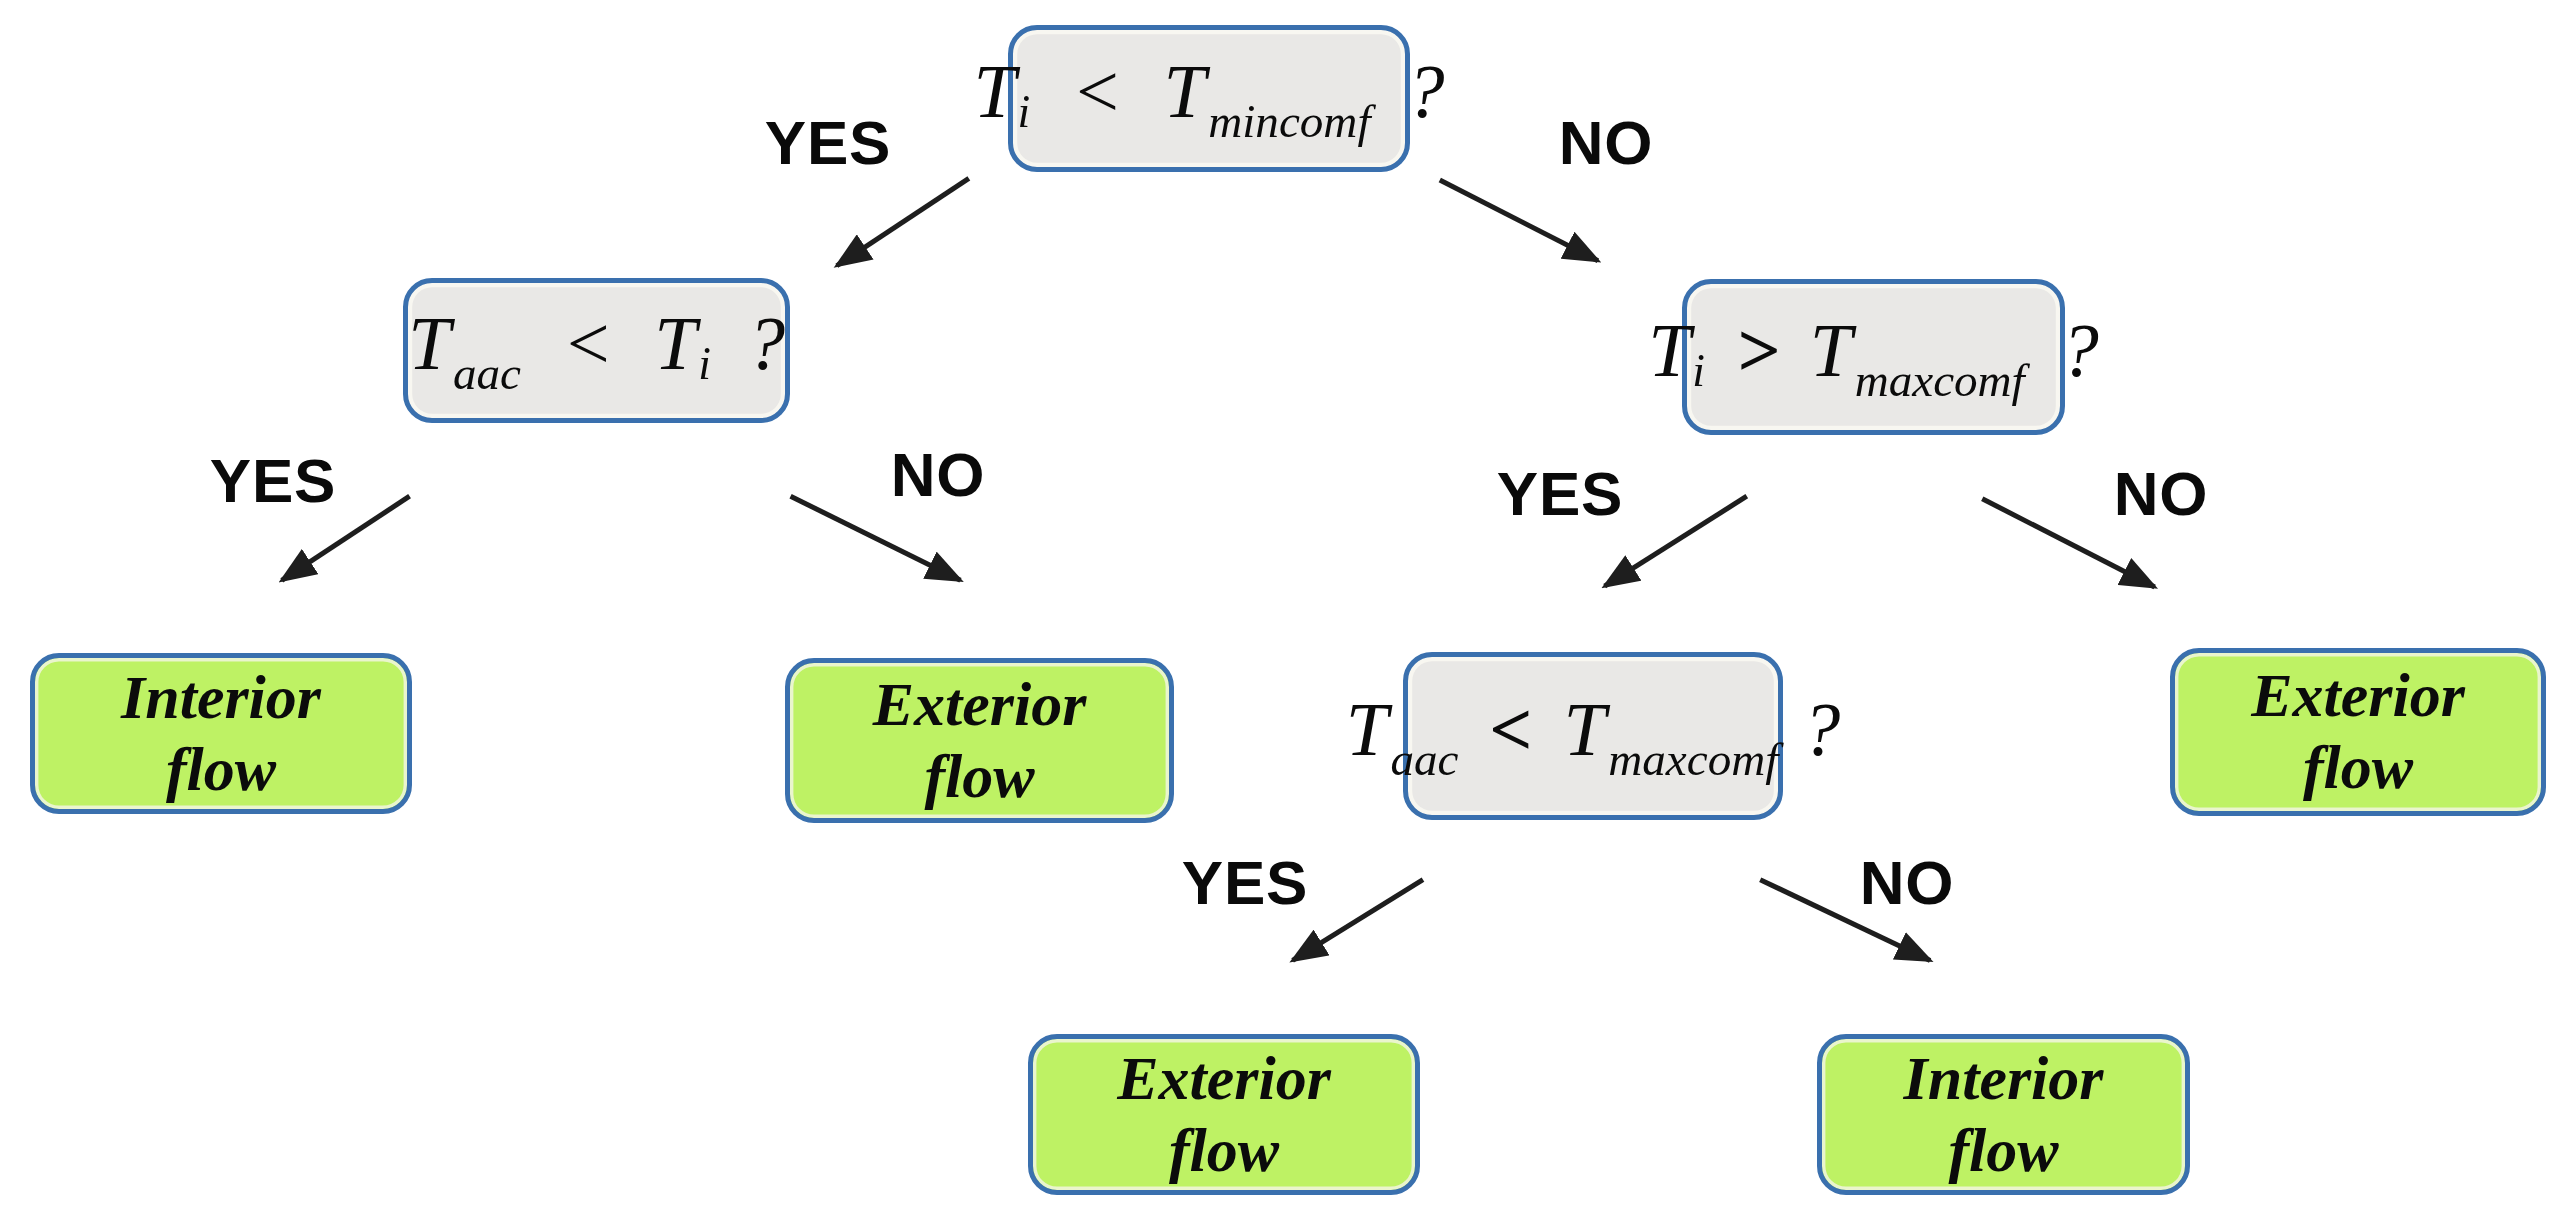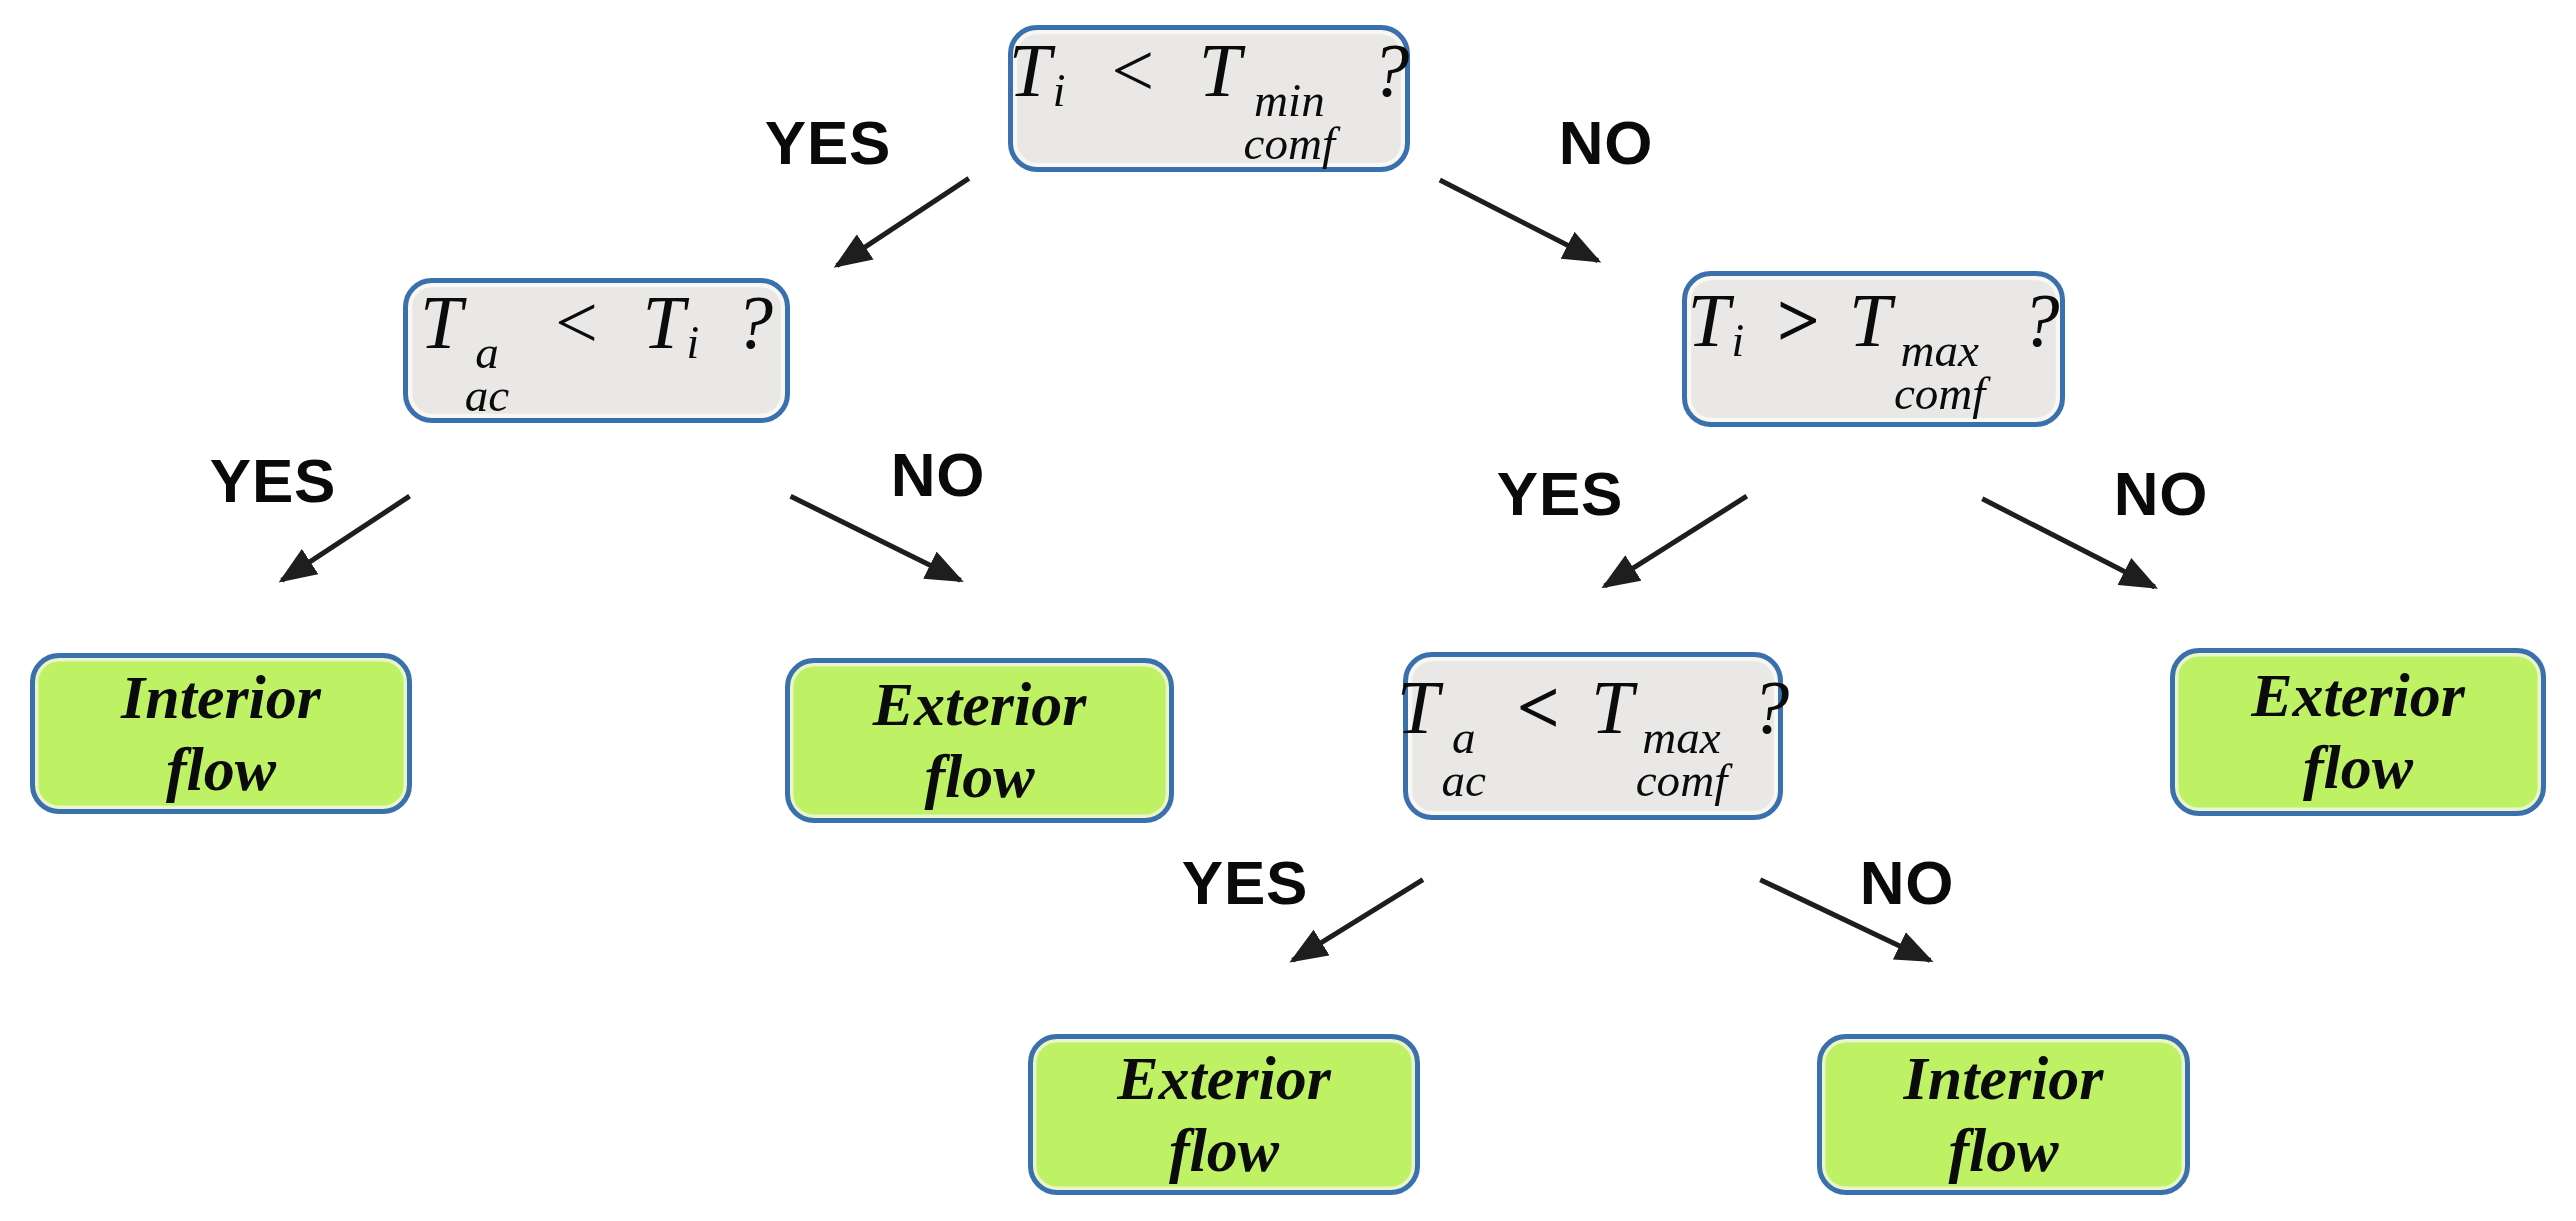--- a/index.html
+++ b/index.html
@@ -29,21 +29,21 @@
   }
   .leaf-text {
     font-style:italic; font-weight:bold; font-size:62px; line-height:1.16;
   }
   .leaf-text span { display:block; }
 
   .math { font-style:italic; font-size:76px; white-space:nowrap; line-height:1; }
   .base { font-style:italic; }
   .ssub { font-size:0.60em; vertical-align:-0.22em; margin-left:1.7px; }
   .stk {
-    display:inline-flex; flex-direction:column; align-items:center;
+    display:inline-flex; flex-direction:row; align-items:flex-end;
     font-size:0.62em; line-height:0.92; vertical-align:-0.42em; margin-left:2.5px;
   }
   .stk .sp, .stk .sb { display:block; }
   .op { margin:0 22px; }
   .op-b { font-weight:bold; margin:0 11.8px; }
   .q { margin-left:17px; }
 
   .edge-label {
     position:absolute; transform:translate(-50%,-50%);
     font-family:"Liberation Sans", sans-serif; font-weight:bold;
@@ -88,21 +88,21 @@
       <span class="base">T</span><span class="stk">
           <span class="sp">a</span>
           <span class="sb">ac</span>
         </span>
       <span class="op">&lt;</span>
       <span class="base">T</span><span class="ssub">i</span>
       <span class="q">?</span>
     </div>
   </div>
 
-  <div class="box decision" style="left:1682px; top:271px; width:383px; height:156px;">
+  <div class="box decision" style="left:1682px; top:279px; width:383px; height:156px;">
     <div class="math">
       <span class="base">T</span><span class="ssub">i</span>
       <span class="op op-b">&gt;</span>
       <span class="base">T</span><span class="stk">
           <span class="sp">max</span>
           <span class="sb">comf</span>
         </span>
       <span class="q">?</span>
     </div>
   </div>

